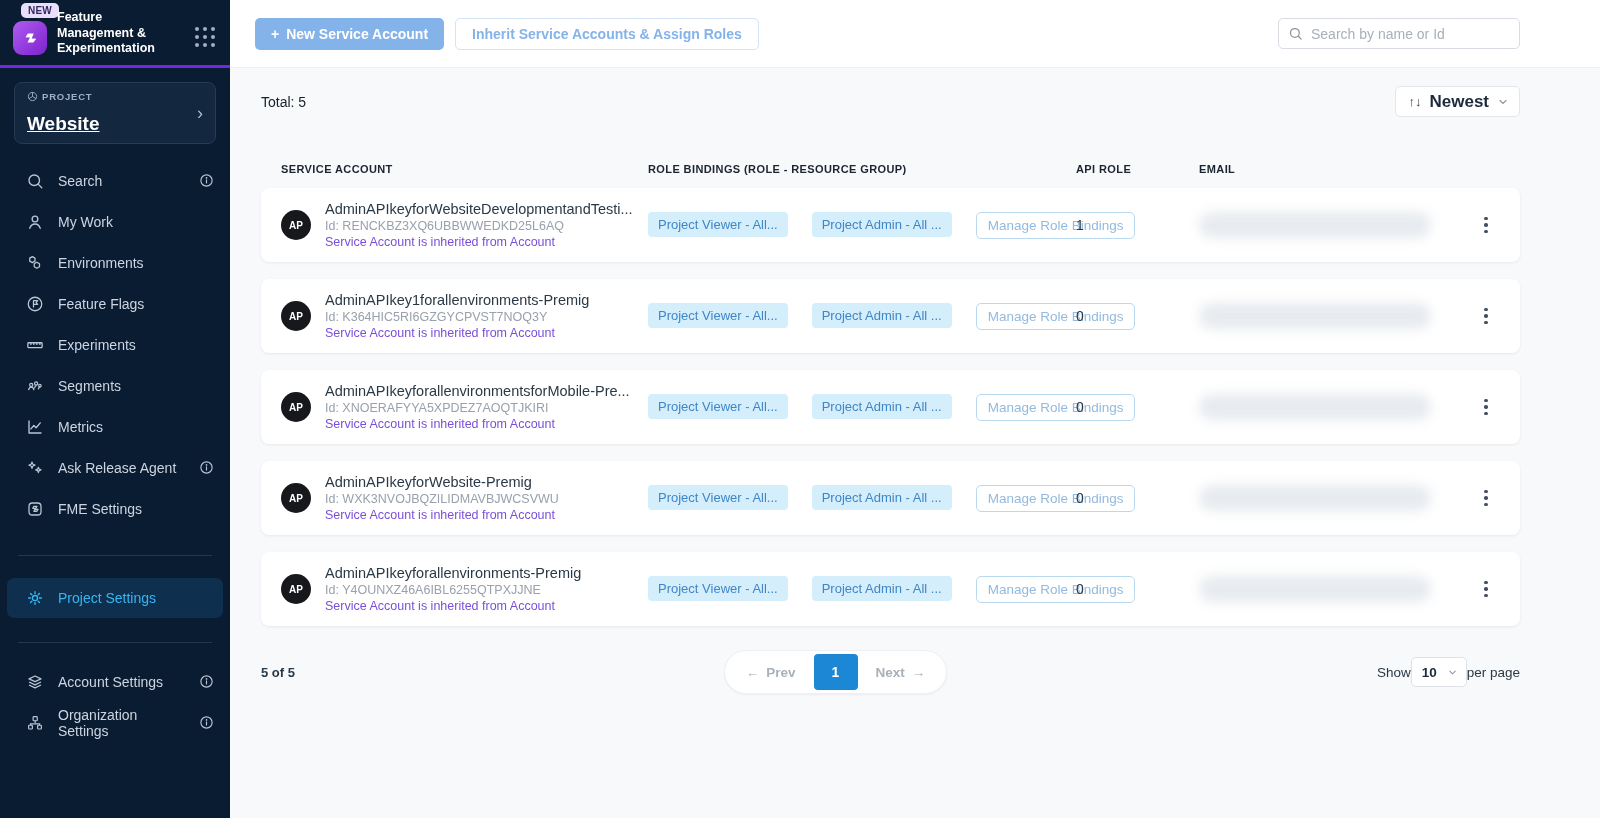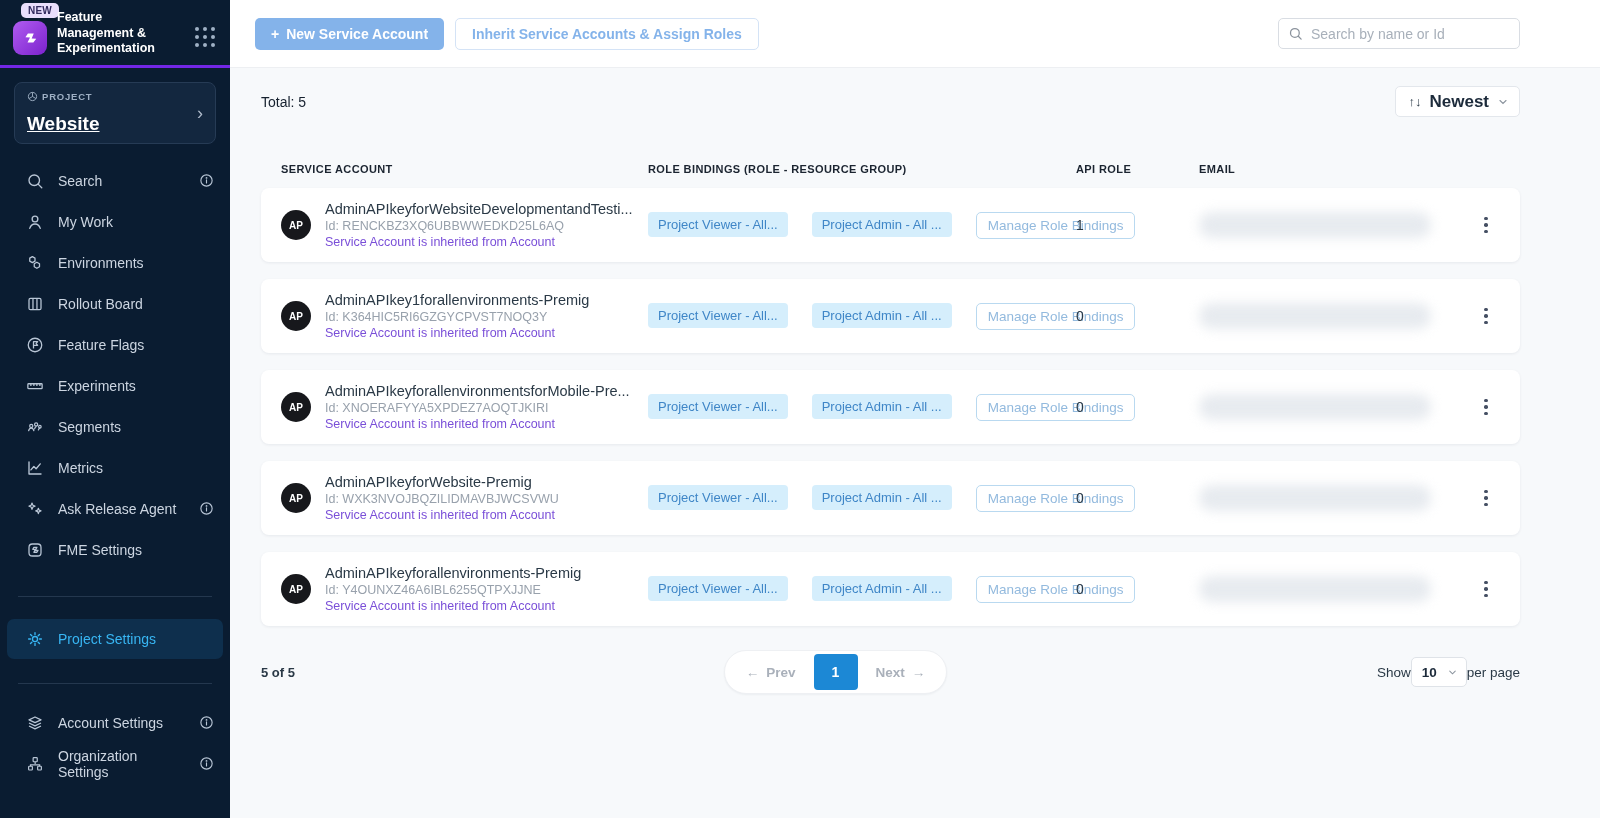--- a/index.html
+++ b/index.html
@@ -144,27 +144,20 @@
         <span class="grow">My Work</span>
       </div>
       <div class="nav-item">
         <svg width="18" height="18" viewBox="0 0 24 24" fill="none" stroke="currentColor" stroke-width="1.7" stroke-linejoin="round">
             <path d="M8.5 3.5l3.5 2v4l-3.5 2-3.5-2v-4z"></path>
             <path d="M14.5 11l3.5 2v4l-3.5 2-3.5-2v-4z"></path>
           </svg>
         <span class="grow">Environments</span>
       </div>
       <div class="nav-item">
-        <svg width="18" height="18" viewBox="0 0 24 24" fill="none" stroke="currentColor" stroke-width="1.7">
-            <rect x="4" y="4.5" width="16" height="15" rx="2"></rect>
-            <path d="M9.3 4.5v15M14.6 4.5v15"></path>
-          </svg>
-        <span class="grow">Rollout Board</span>
-      </div>
-      <div class="nav-item">
         <svg width="18" height="18" viewBox="0 0 24 24" fill="none" stroke="currentColor" stroke-width="1.7" stroke-linejoin="round">
             <circle cx="12" cy="12" r="9"></circle>
             <path d="M10 16.5V7.5h5.5L13.5 10l2 2.5H10"></path>
           </svg>
         <span class="grow">Feature Flags</span>
       </div>
       <div class="nav-item">
         <svg width="18" height="18" viewBox="0 0 24 24" fill="none" stroke="currentColor" stroke-width="1.7">
             <rect x="2.5" y="9" width="19" height="6.5" rx="1"></rect>
             <path d="M6.5 9v3M10.5 9v3M14.5 9v3M18.5 9v3"></path>

